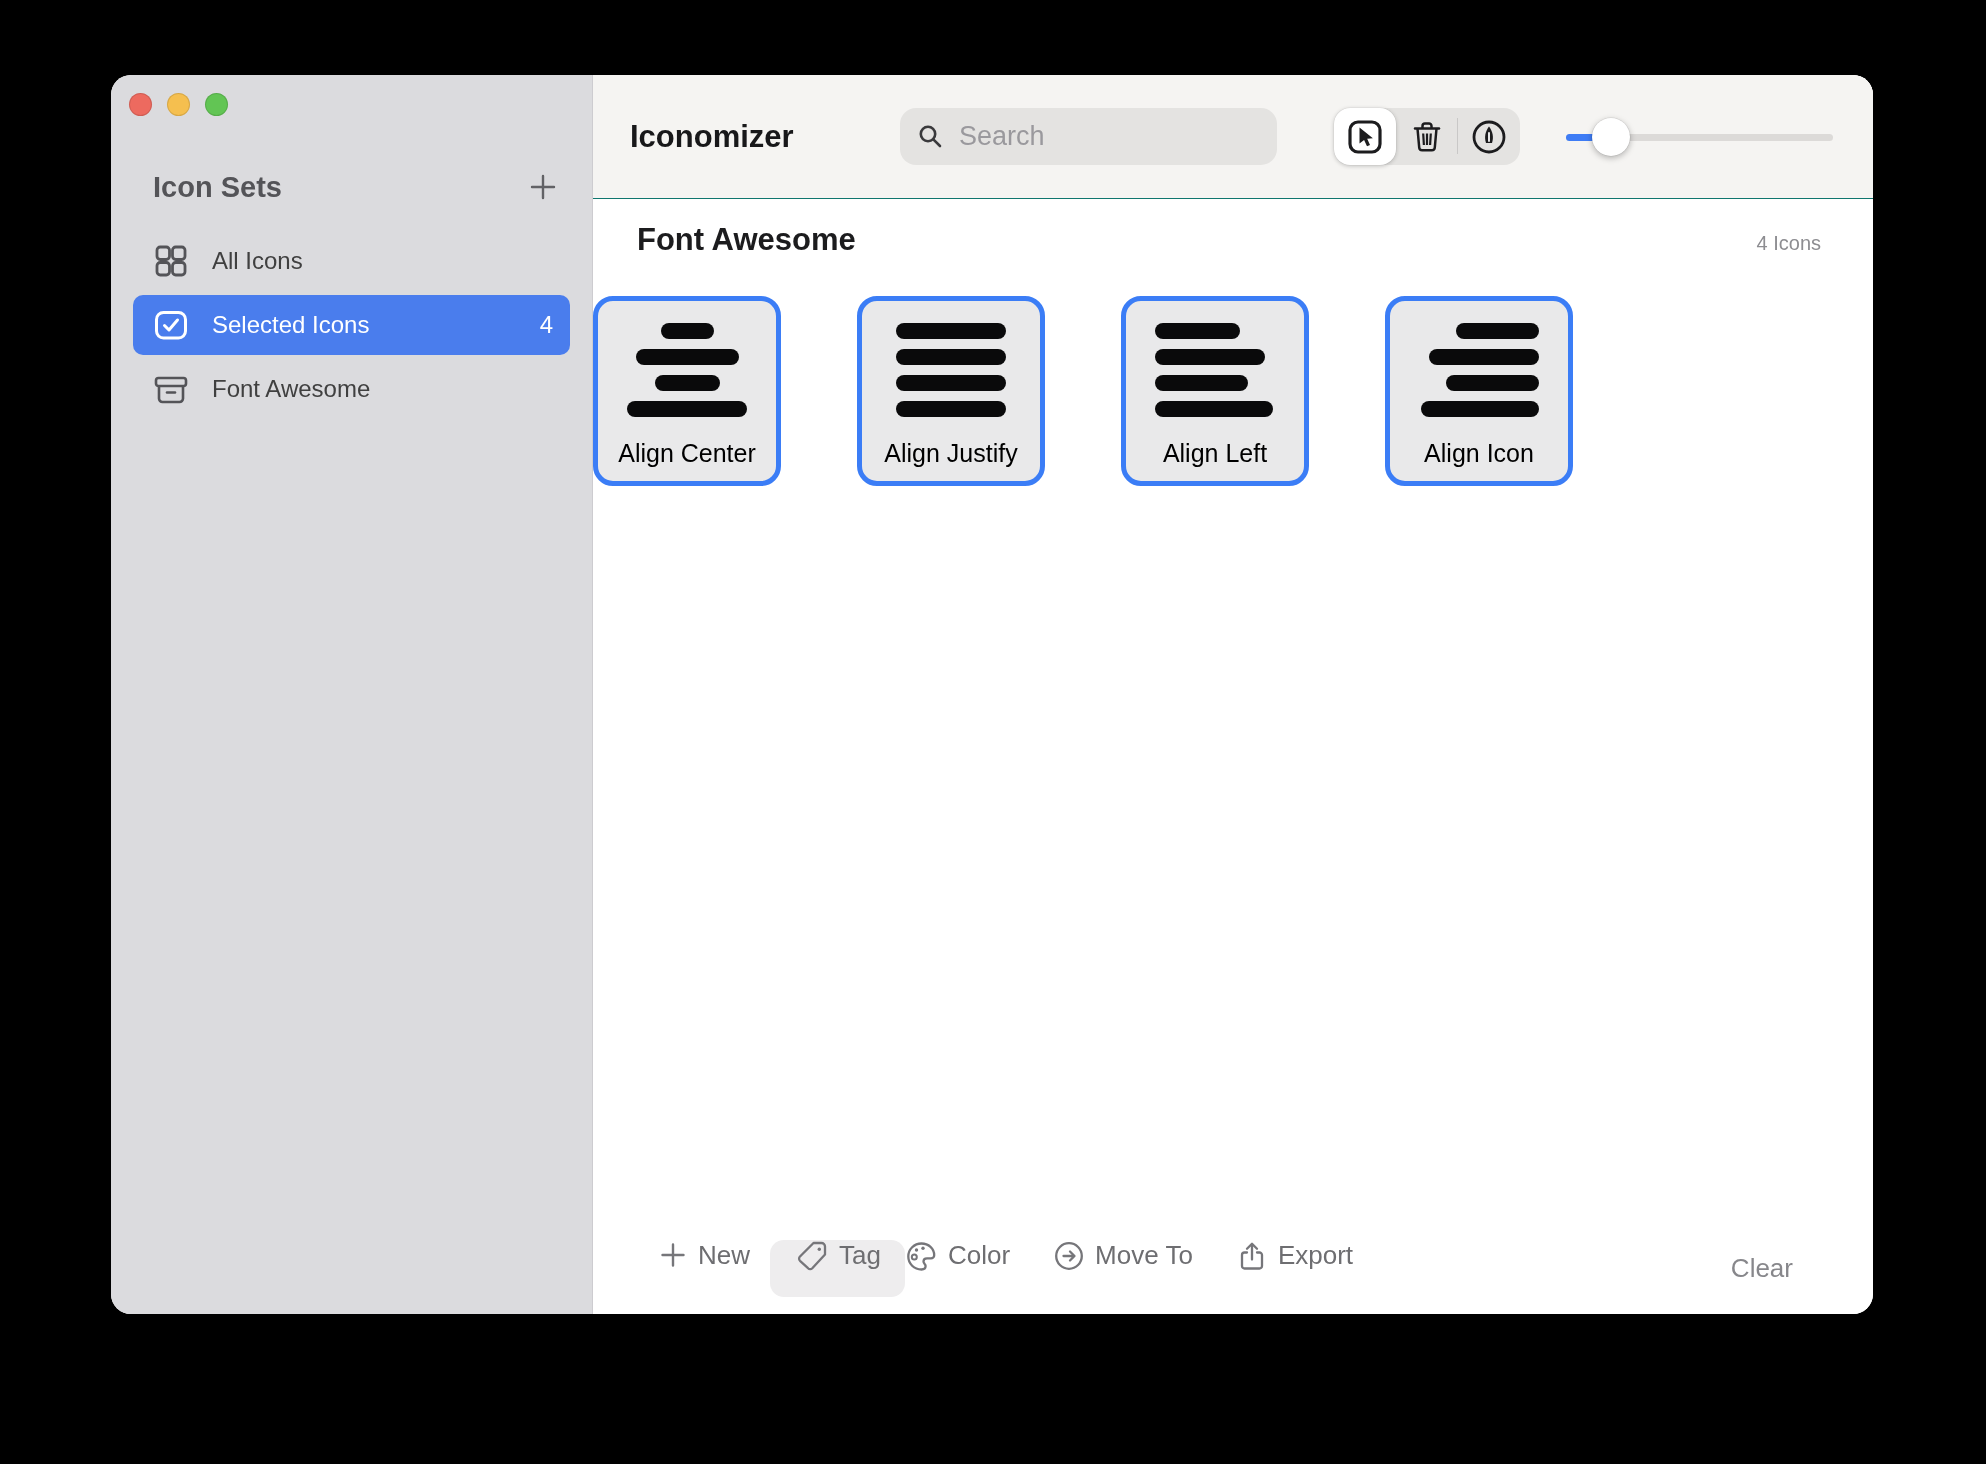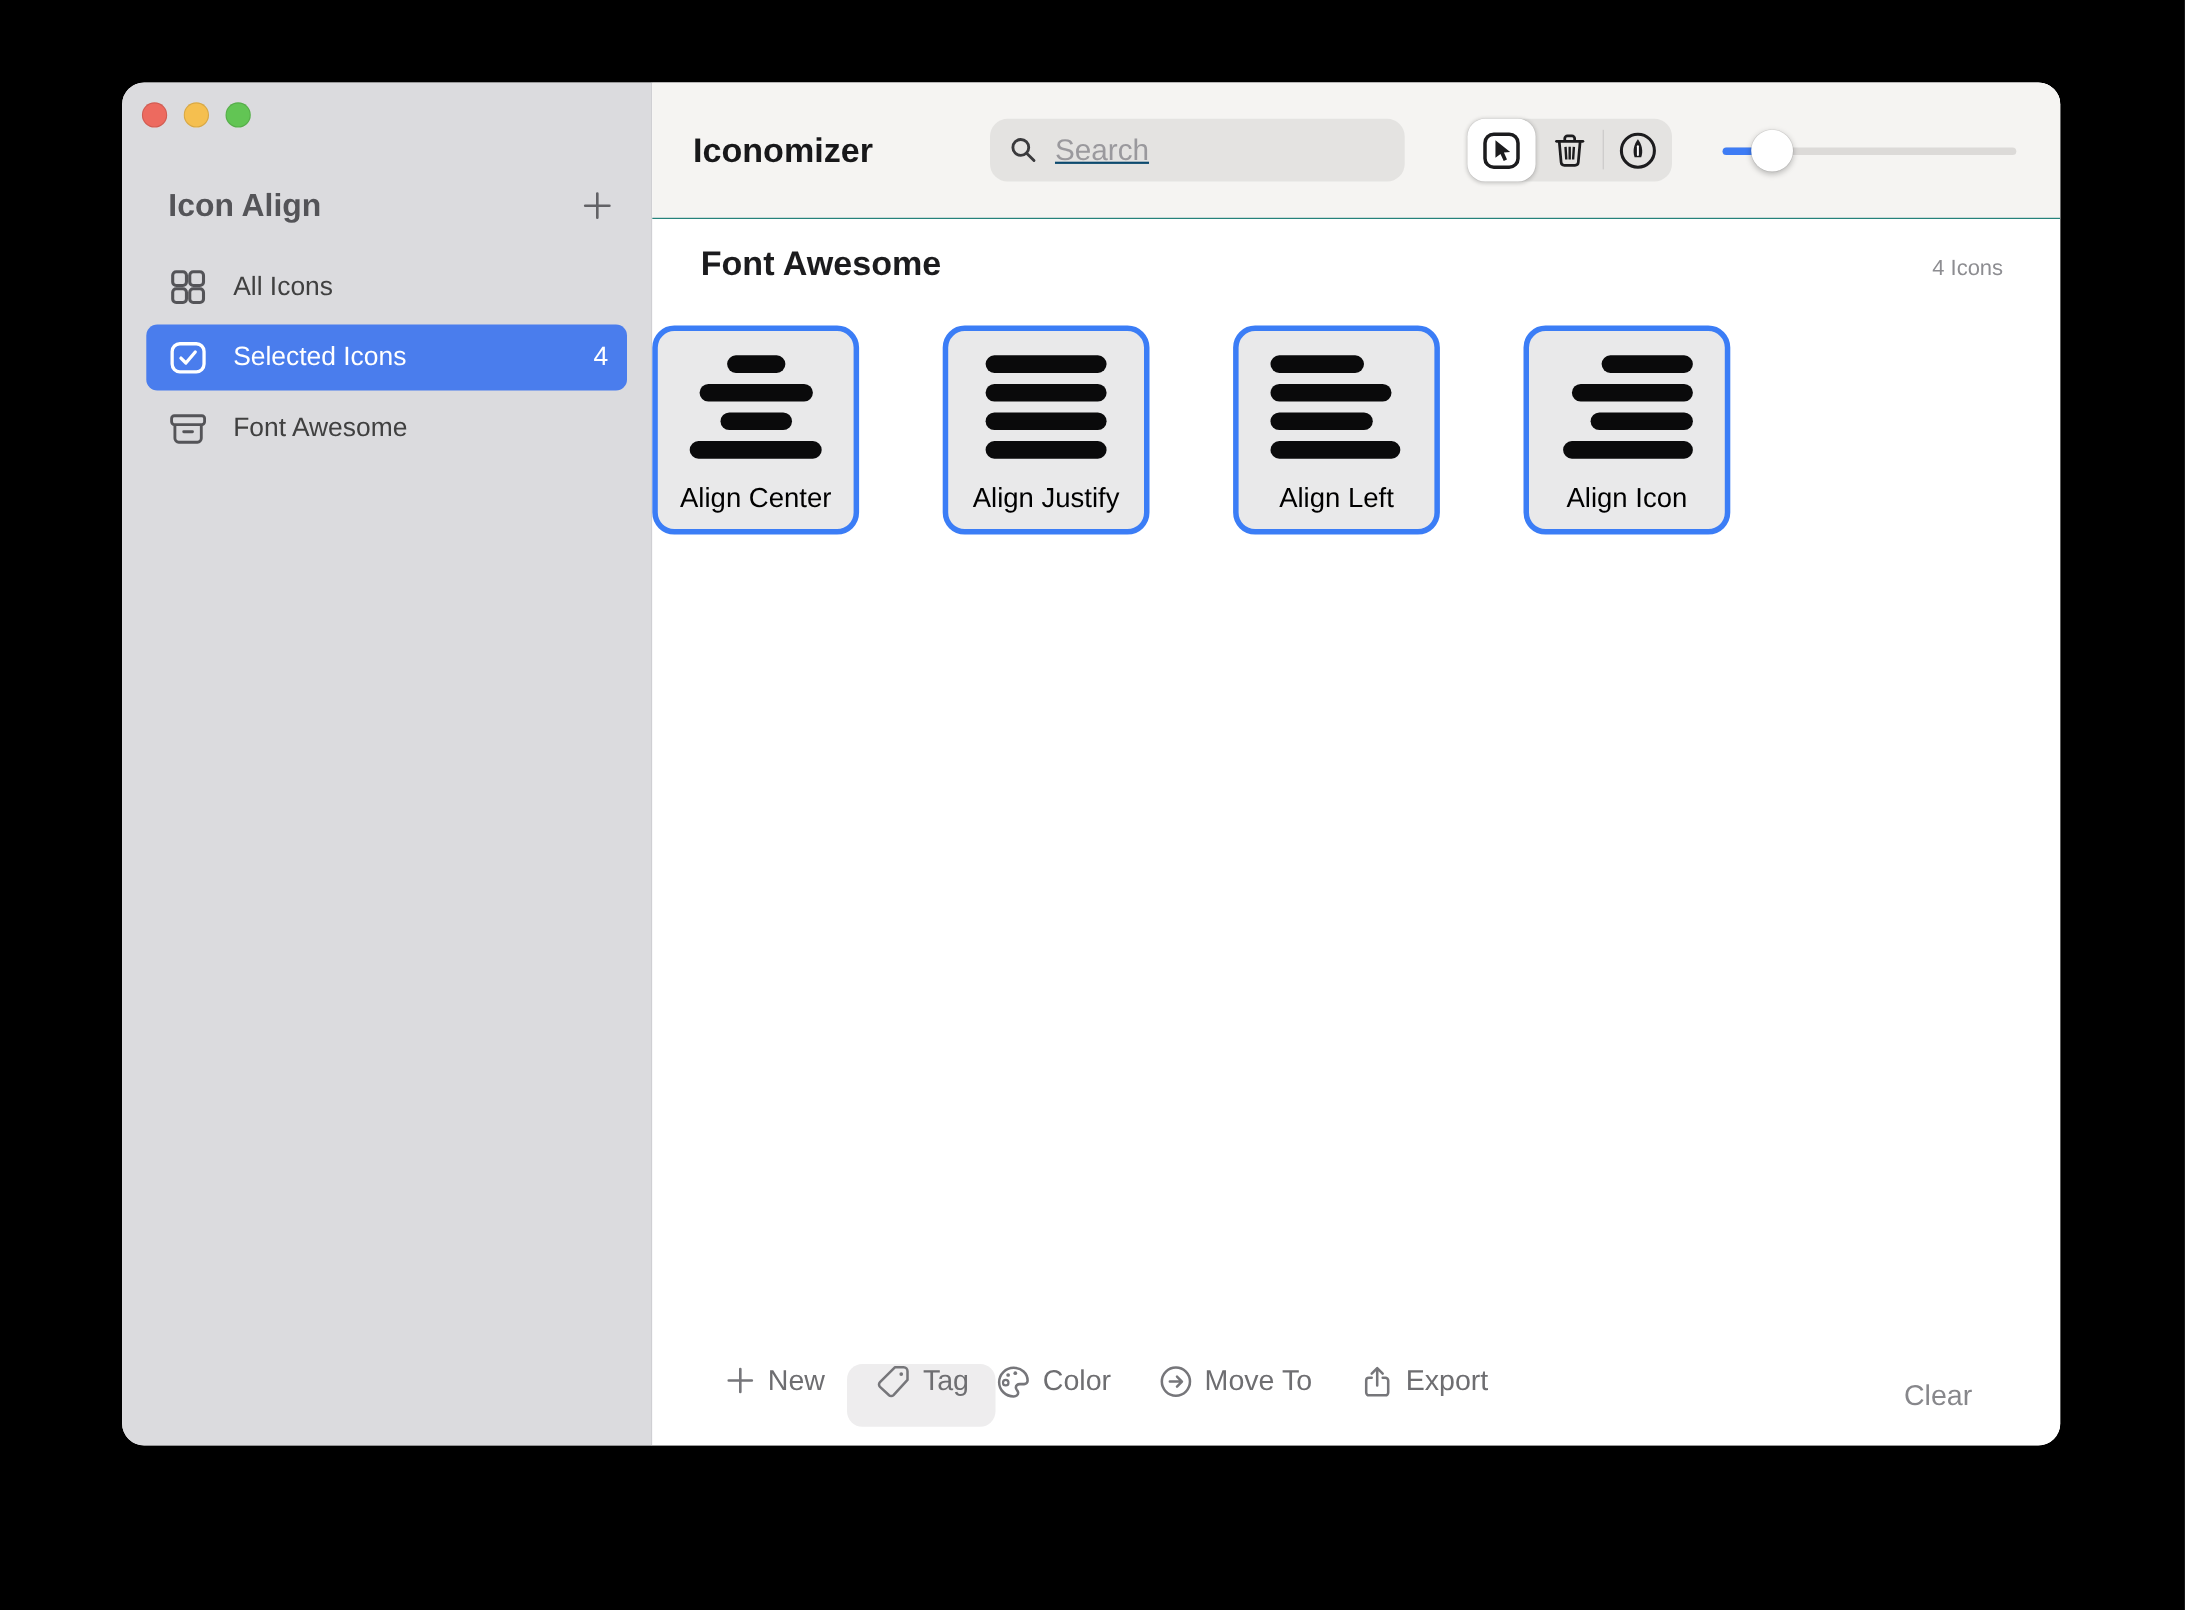--- a/index.html
+++ b/index.html
@@ -22,21 +22,21 @@
   .badge{margin-left:auto;margin-right:17px;font-size:24px;color:#fff;font-weight:500;}
   .icn{width:34px;height:34px;display:flex;align-items:center;justify-content:center;flex:0 0 34px;}
 
   
   .main{position:relative;flex:1;background:#fff;display:flex;flex-direction:column;}
   .topbar{position:relative;height:124px;flex:0 0 124px;background:#f5f4f2;border-bottom:1px solid #0f766e;}
   .title{position:absolute;left:37px;top:0;height:124px;display:flex;align-items:center;
          font-size:31px;font-weight:700;color:#18181a;}
   .search{position:absolute;left:307px;top:33px;width:377px;height:57px;border-radius:16px;background:#e4e3e1;
           display:flex;align-items:center;padding-left:17px;gap:13px;}
-  .search input{border:none;outline:none;background:transparent;font-size:27px;color:#0c4a6e;width:280px;text-decoration:underline;}
+  .search input{border:none;outline:none;background:transparent;font-size:27px;color:#737373;width:280px;}
   .search input::placeholder{color:#9a999d;}
   .segmented{position:absolute;left:741px;top:33px;width:186px;height:57px;border-radius:16px;background:#e4e3e1;
              display:flex;align-items:center;}
   .seg{width:62px;height:57px;display:flex;align-items:center;justify-content:center;position:relative;}
   .seg.active{background:#fff;border-radius:16px;box-shadow:0 1px 4px rgba(0,0,0,.22),0 0 0 .5px rgba(0,0,0,.05);}
   .seg-div{width:1px;height:36px;background:#c9c8c7;position:absolute;right:0;top:10px;}
   .slider{position:absolute;left:973px;top:43px;width:267px;height:38px;}
   .track{position:absolute;top:16px;left:0;width:267px;height:7px;border-radius:4px;background:#dcdad8;}
   .track-fill{position:absolute;top:16px;left:0;height:7px;border-radius:4px;background:#3e7cf5;}
   .thumb{position:absolute;top:0;width:38px;height:38px;border-radius:50%;background:#fff;
@@ -69,21 +69,21 @@
   <div class="window">
 
     <div class="sidebar">
       <div class="traffic">
         <div class="dot" style="background:#ed6a5f"></div>
         <div class="dot" style="background:#f5bf4f"></div>
         <div class="dot" style="background:#62c554"></div>
       </div>
 
       <div class="side-header">
-        <span class="t">Icon Align</span>
+        <span class="t">Icon Sets</span>
         <span>
           <span class="icn">
             <svg width="32" height="32" viewBox="0 0 32 32">
                 <path d="M16 5 V27 M5 16 H27" stroke="#626266" stroke-width="2.4" fill="none" stroke-linecap="round"></path>
               </svg>
           </span>
         </span>
       </div>
 
       <div class="side-items">

